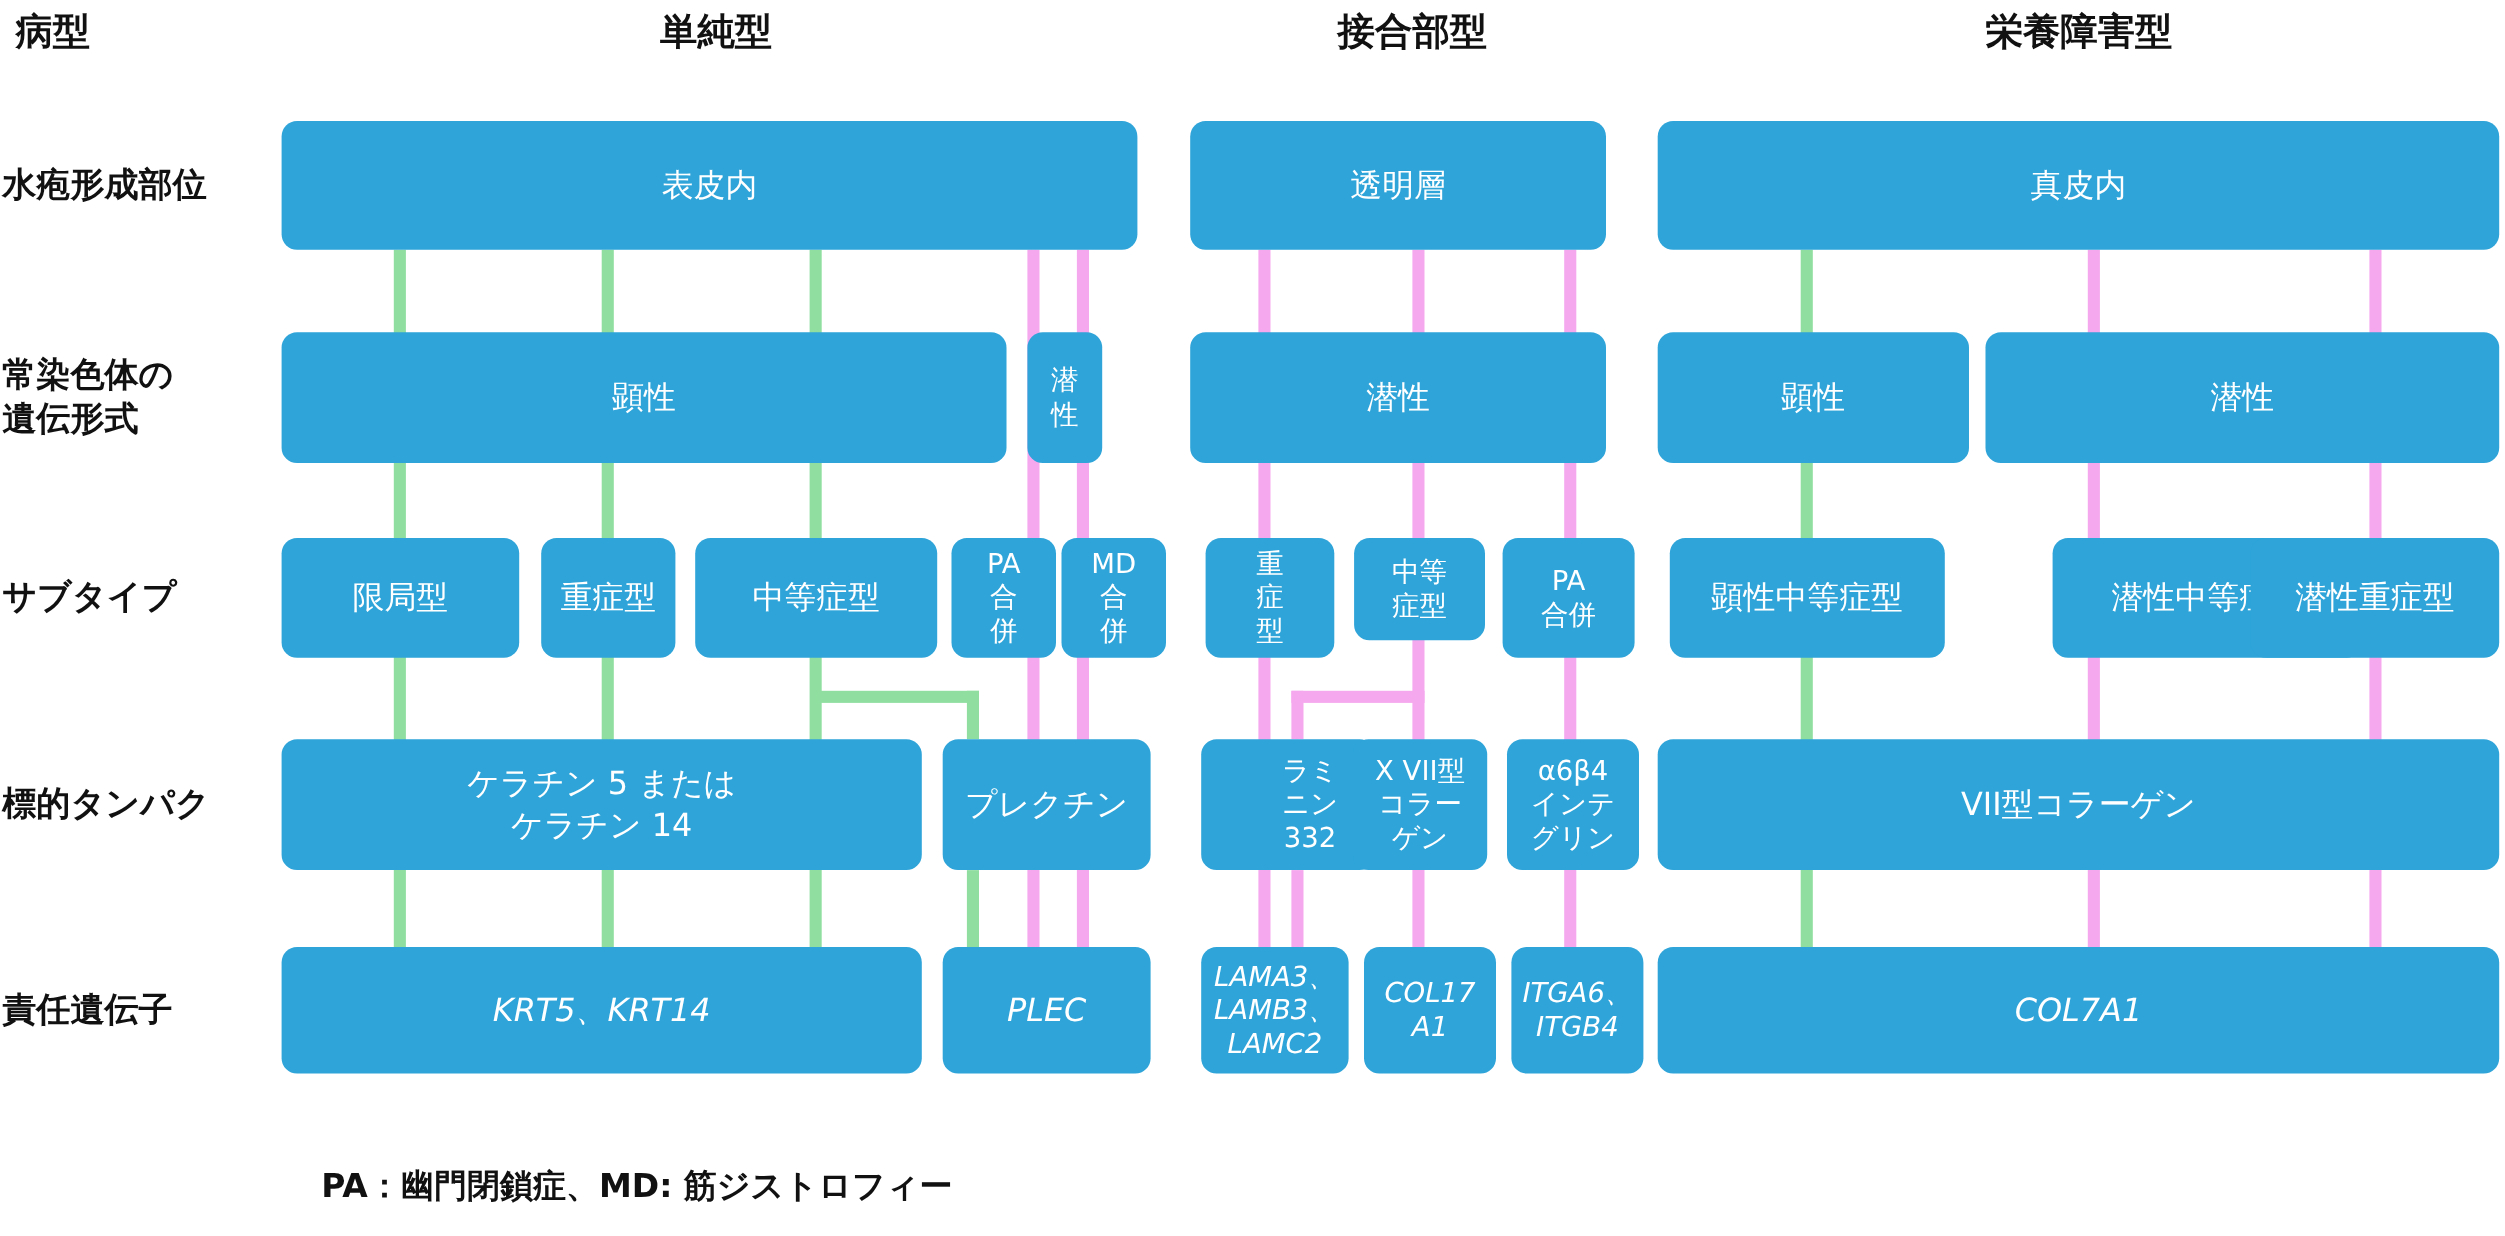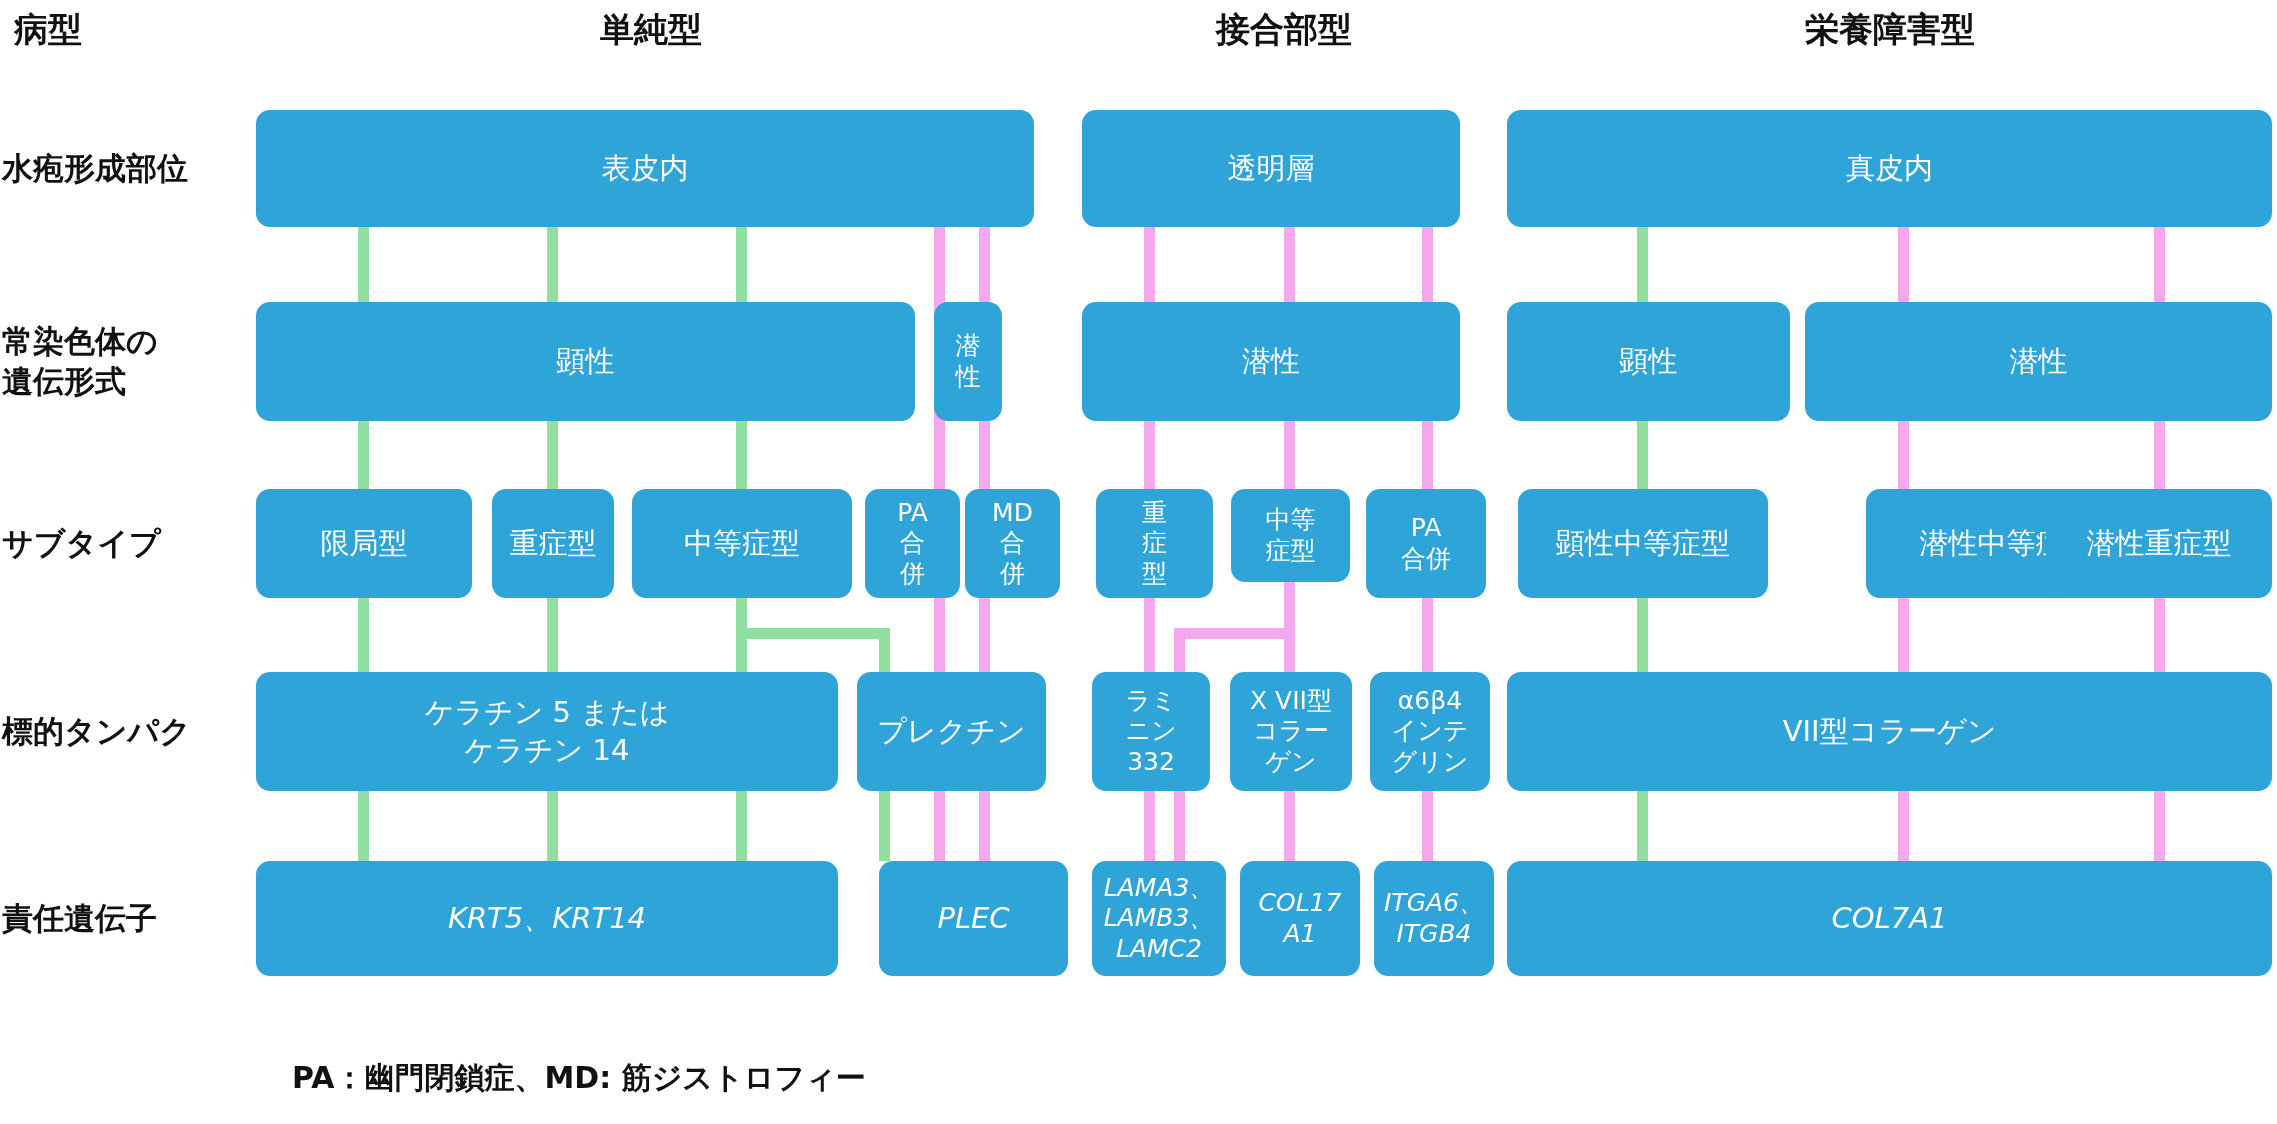--- a/index.html
+++ b/index.html
@@ -90,33 +90,33 @@
 症型</div>
   <div class="box small" style="left:1366px;top:489px;width:120px;height:109px;">PA
 合併</div>
   <div class="box" style="left:1518px;top:489px;width:250px;height:109px;">顕性中等症型</div>
   <div class="box" style="left:1866px;top:489px;width:281px;height:109px;">潜性中等症型</div>
   <div class="box" style="left:2046px;top:489px;width:226px;height:109px;">潜性重症型</div>
 
   <div class="box" style="left:256px;top:672px;width:582px;height:119px;">ケラチン 5 または
 ケラチン 14</div>
   <div class="box" style="left:857px;top:672px;width:189px;height:119px;">プレクチン</div>
-  <div class="box small" style="left:1092px;top:672px;width:118px;height:119px;">ラミ
+  <div class="box small" style="left:1092px;top:672px;width:118px;height:119px;padding-left:40px;">ラミ
 ニン
 332</div>
   <div class="box small" style="left:1230px;top:672px;width:122px;height:119px;">X VII型
 コラー
 ゲン</div>
   <div class="box small" style="left:1370px;top:672px;width:120px;height:119px;">α6β4
 インテ
 グリン</div>
   <div class="box" style="left:1507px;top:672px;width:765px;height:119px;">VII型コラーゲン</div>
 
   <div class="box italic" style="left:256px;top:861px;width:582px;height:115px;">KRT5、KRT14</div>
-  <div class="box italic" style="left:857px;top:861px;width:189px;height:115px;margin-left:22px;">PLEC</div>
+  <div class="box italic" style="left:857px;top:861px;width:189px;height:115px;">PLEC</div>
   <div class="box italic small" style="left:1092px;top:861px;width:134px;height:115px;">LAMA3、
 LAMB3、
 LAMC2</div>
   <div class="box italic small" style="left:1240px;top:861px;width:120px;height:115px;">COL17
 A1</div>
   <div class="box italic small" style="left:1374px;top:861px;width:120px;height:115px;">ITGA6、
 ITGB4</div>
   <div class="box italic" style="left:1507px;top:861px;width:765px;height:115px;">COL7A1</div>
 
   <div class="footnote">PA：幽門閉鎖症、MD: 筋ジストロフィー</div>

